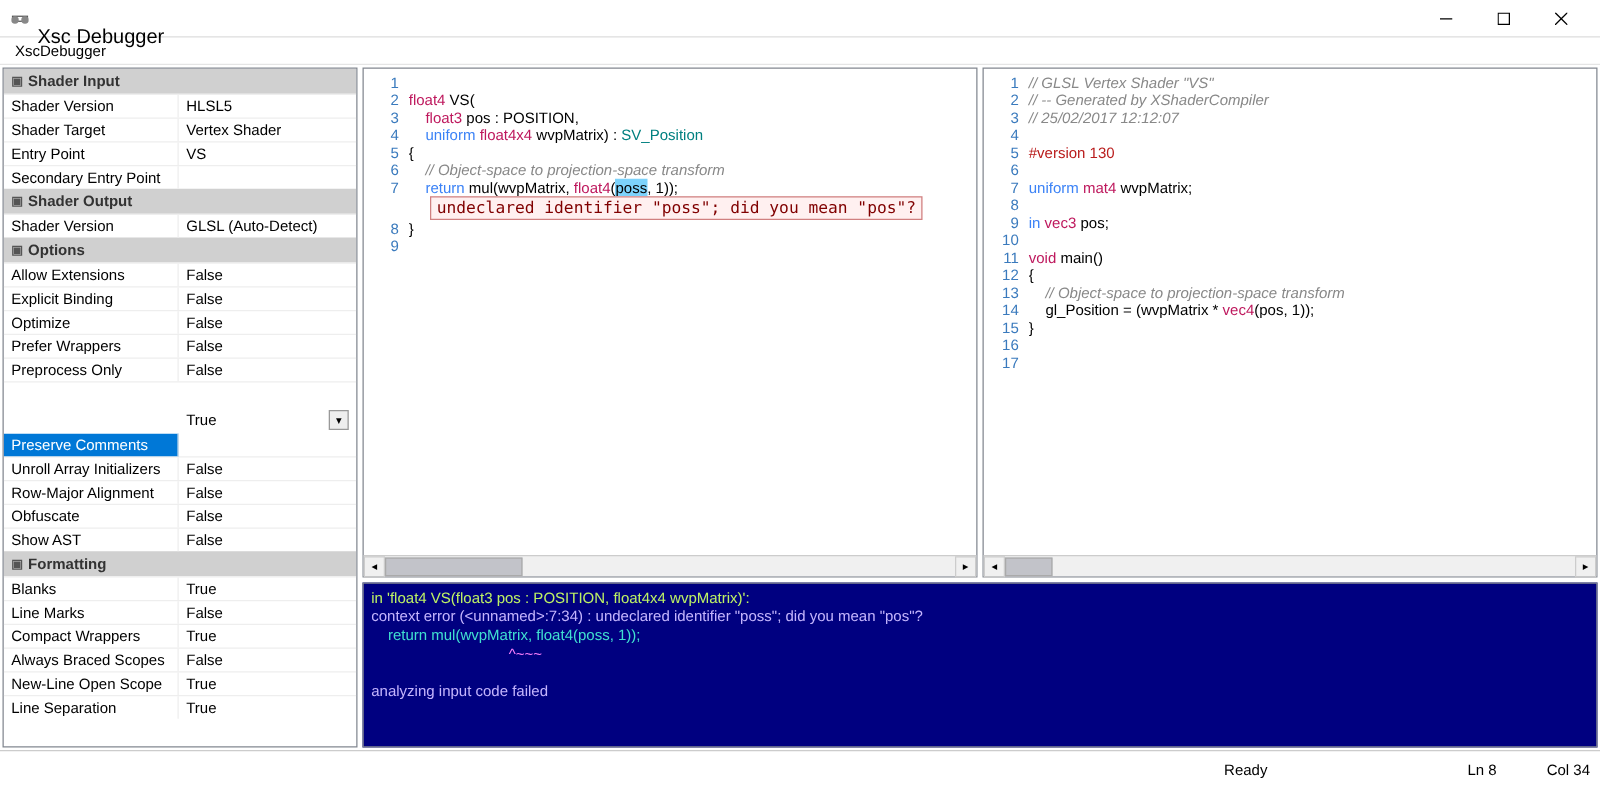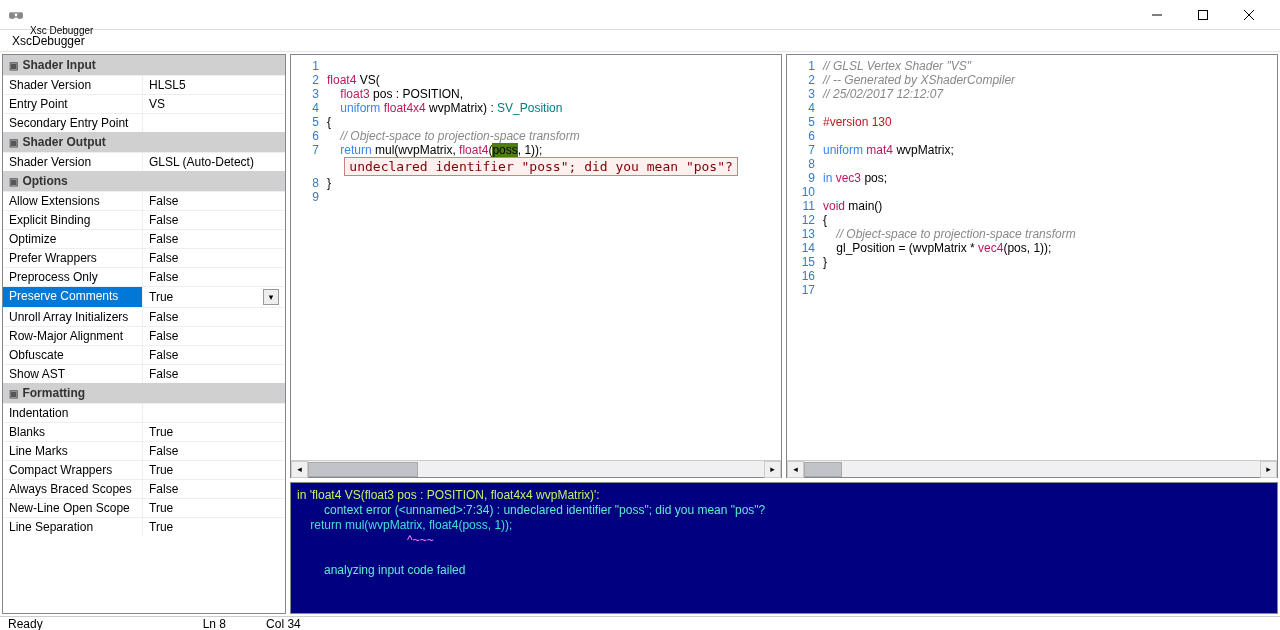--- a/index.html
+++ b/index.html
@@ -1,56 +1,56 @@
 <!DOCTYPE html>
 <html><head>
 <meta charset="utf-8">
 <style>
   * { margin: 0; padding: 0; box-sizing: border-box; font-family: "Segoe UI", Tahoma, sans-serif; font-size: 12px; }
   body { background: #fff; color: #000; width: 1280px; height: 630px; display: flex; flex-direction: column; overflow: hidden; }
   .titlebar { height: 30px; display: flex; align-items: center; padding: 0 8px; border-bottom: 1px solid #ddd; background: #fff; }
   .titlebar .icon { width: 16px; height: 16px; margin-right: 6px; display:flex; align-items:center; justify-content:center; }
-  .titlebar .title { flex: 1; font-size: 10px; margin-top: 31px; }
+  .titlebar .title { flex: 1; font-size: 16px; margin-top: 31px; }
   .winbtns { display: flex; gap: 0; }
   .winbtn { width: 46px; height: 30px; display: flex; align-items: center; justify-content: center; font-size: 13px; }
   .menubar { height: 22px; padding: 0 6px; display: flex; align-items: center; border-bottom: 1px solid #e5e5e5; }
   .menubar span { padding: 2px 6px; }
   .main { flex: 1; display: flex; min-height: 0; }
   .sidebar { width: 284px; border: 1px solid #828790; margin: 2px; overflow-y: auto; background: #fff; }
   .group-header { background: #d0d0d0; color: #333; padding: 3px 6px; font-weight: 600; display: flex; align-items:center; gap:4px; }
   .group-header .collapse { font-size:10px; color:#555; }
   .prop-row { display: flex; border-top: 1px solid #eee; }
   .prop-label { width: 140px; padding: 2px 6px; border-right: 1px solid #eee; }
-  .prop-label.selected { background:#0078d7; color:#fff; }
+  .prop-label.selected { background:#0078d7; color:#fff;margin-top:41px; }
   .prop-value { flex: 1; padding: 2px 6px; display:flex; align-items:center; }
   .prop-value .dd { margin-left:auto; width:16px; height:16px; border:1px solid #999; background:#eee; display:flex;align-items:center;justify-content:center;font-size:9px;}
   .center { flex: 1; display: flex; flex-direction: column; margin: 2px; min-width: 0; }
   .editors { flex: 1; display: flex; gap: 4px; min-height: 0; }
   .editor { flex: 1; border: 1px solid #828790; background: #fff; display: flex; flex-direction: column; font-family: Consolas, "Courier New", monospace; font-size: 13px; min-width:0; }
   .code-area { flex: 1; overflow: hidden; white-space: pre; padding: 4px 0; }
   .code-line { display: flex; }
   .gutter { width: 36px; text-align: right; padding-right: 8px; color: #3a7abd; user-select:none;}
   .code { flex: 1; }
   .kw-type { color: #be185d; }
   .kw-keyword { color: #3b82f6; }
   .kw-directive { color: #b91c1c; }
   .comment { color: #888; font-style: italic; }
   .sem { color: #008080; }
-  .error-hl { background: #4d7c0f; text-align: center; }
+  .error-hl { background: #7dd3fc; text-align: center; }
   .error-tooltip { display:inline-block; background:#fff0f0; border:1px solid #d08080; color:#800000; padding:1px 4px; margin-left:4px; font-family: Consolas, monospace; font-size:13px;}
   .hscroll { height: 17px; background:#f0f0f0; border-top:1px solid #ccc; display:flex; align-items:center;}
   .hscroll .lbtn, .hscroll .rbtn { width:17px; height:17px; display:flex;align-items:center;justify-content:center;font-size:9px;border:1px solid #ccc;}
   .hscroll .track { flex:1; position:relative; height:17px;}
   .hscroll .thumb { position:absolute; height:15px; top:1px; background:#c2c3c9; border:1px solid #aaa;}
   .console { height: 132px; border: 1px solid #828790; margin-top:4px; background:#000080; color:#fff; font-family: Consolas, monospace; font-size:13px; padding:4px 6px; white-space:pre; overflow:hidden;}
-  .console .err { color:#5eead4;margin-left:27px; }
+  .console .err { color:#c4b5fd; }
   .console .hdr { color:#bef264; }
   .console .code { color:#40e0d0; }
   .console .ptr { color:#ff80ff; }
-  .statusbar { height:14px; border-top:1px solid #ccc; display:flex; align-items:center; padding:0 8px; gap:40px; font-size:12px; background:#fff;}
+  .statusbar { height:30px; border-top:1px solid #ccc; display:flex; align-items:center; padding:0 8px; gap:40px; font-size:12px; background:#fff;justify-content:flex-end;}
 </style>
 </head>
 <body>
 
 <div class="titlebar">
   <span class="icon">
     <svg width="14" height="14" viewBox="0 0 14 14">
         <rect x="1" y="5" width="12" height="4" fill="#fff" stroke="#555"></rect>
         <circle cx="3" cy="8" r="3" fill="#888"></circle>
         <circle cx="11" cy="8" r="3" fill="#888"></circle>
@@ -85,20 +85,24 @@
   <div class="sidebar" id="sidebar">
       <div class="group-header">
         <span class="collapse">▣</span>
         <span>Shader Input</span>
       </div>
       <div class="prop-row">
         <div class="prop-label">Shader Version</div>
         <div class="prop-value">HLSL5</div>
       </div>
       <div class="prop-row">
+        <div class="prop-label">Shader Target</div>
+        <div class="prop-value">Vertex Shader</div>
+      </div>
+      <div class="prop-row">
         <div class="prop-label">Entry Point</div>
         <div class="prop-value">VS</div>
       </div>
       <div class="prop-row">
         <div class="prop-label">Secondary Entry Point</div>
         <div class="prop-value"></div>
       </div>
       <div class="group-header">
         <span class="collapse">▣</span>
         <span>Shader Output</span>
@@ -147,24 +151,20 @@
         <div class="prop-label">Obfuscate</div>
         <div class="prop-value">False</div>
       </div>
       <div class="prop-row">
         <div class="prop-label">Show AST</div>
         <div class="prop-value">False</div>
       </div>
       <div class="group-header">
         <span class="collapse">▣</span>
         <span>Formatting</span>
-      </div>
-      <div class="prop-row">
-        <div class="prop-label">Indentation</div>
-        <div class="prop-value"></div>
       </div>
       <div class="prop-row">
         <div class="prop-label">Blanks</div>
         <div class="prop-value">True</div>
       </div>
       <div class="prop-row">
         <div class="prop-label">Line Marks</div>
         <div class="prop-value">False</div>
       </div>
       <div class="prop-row">

